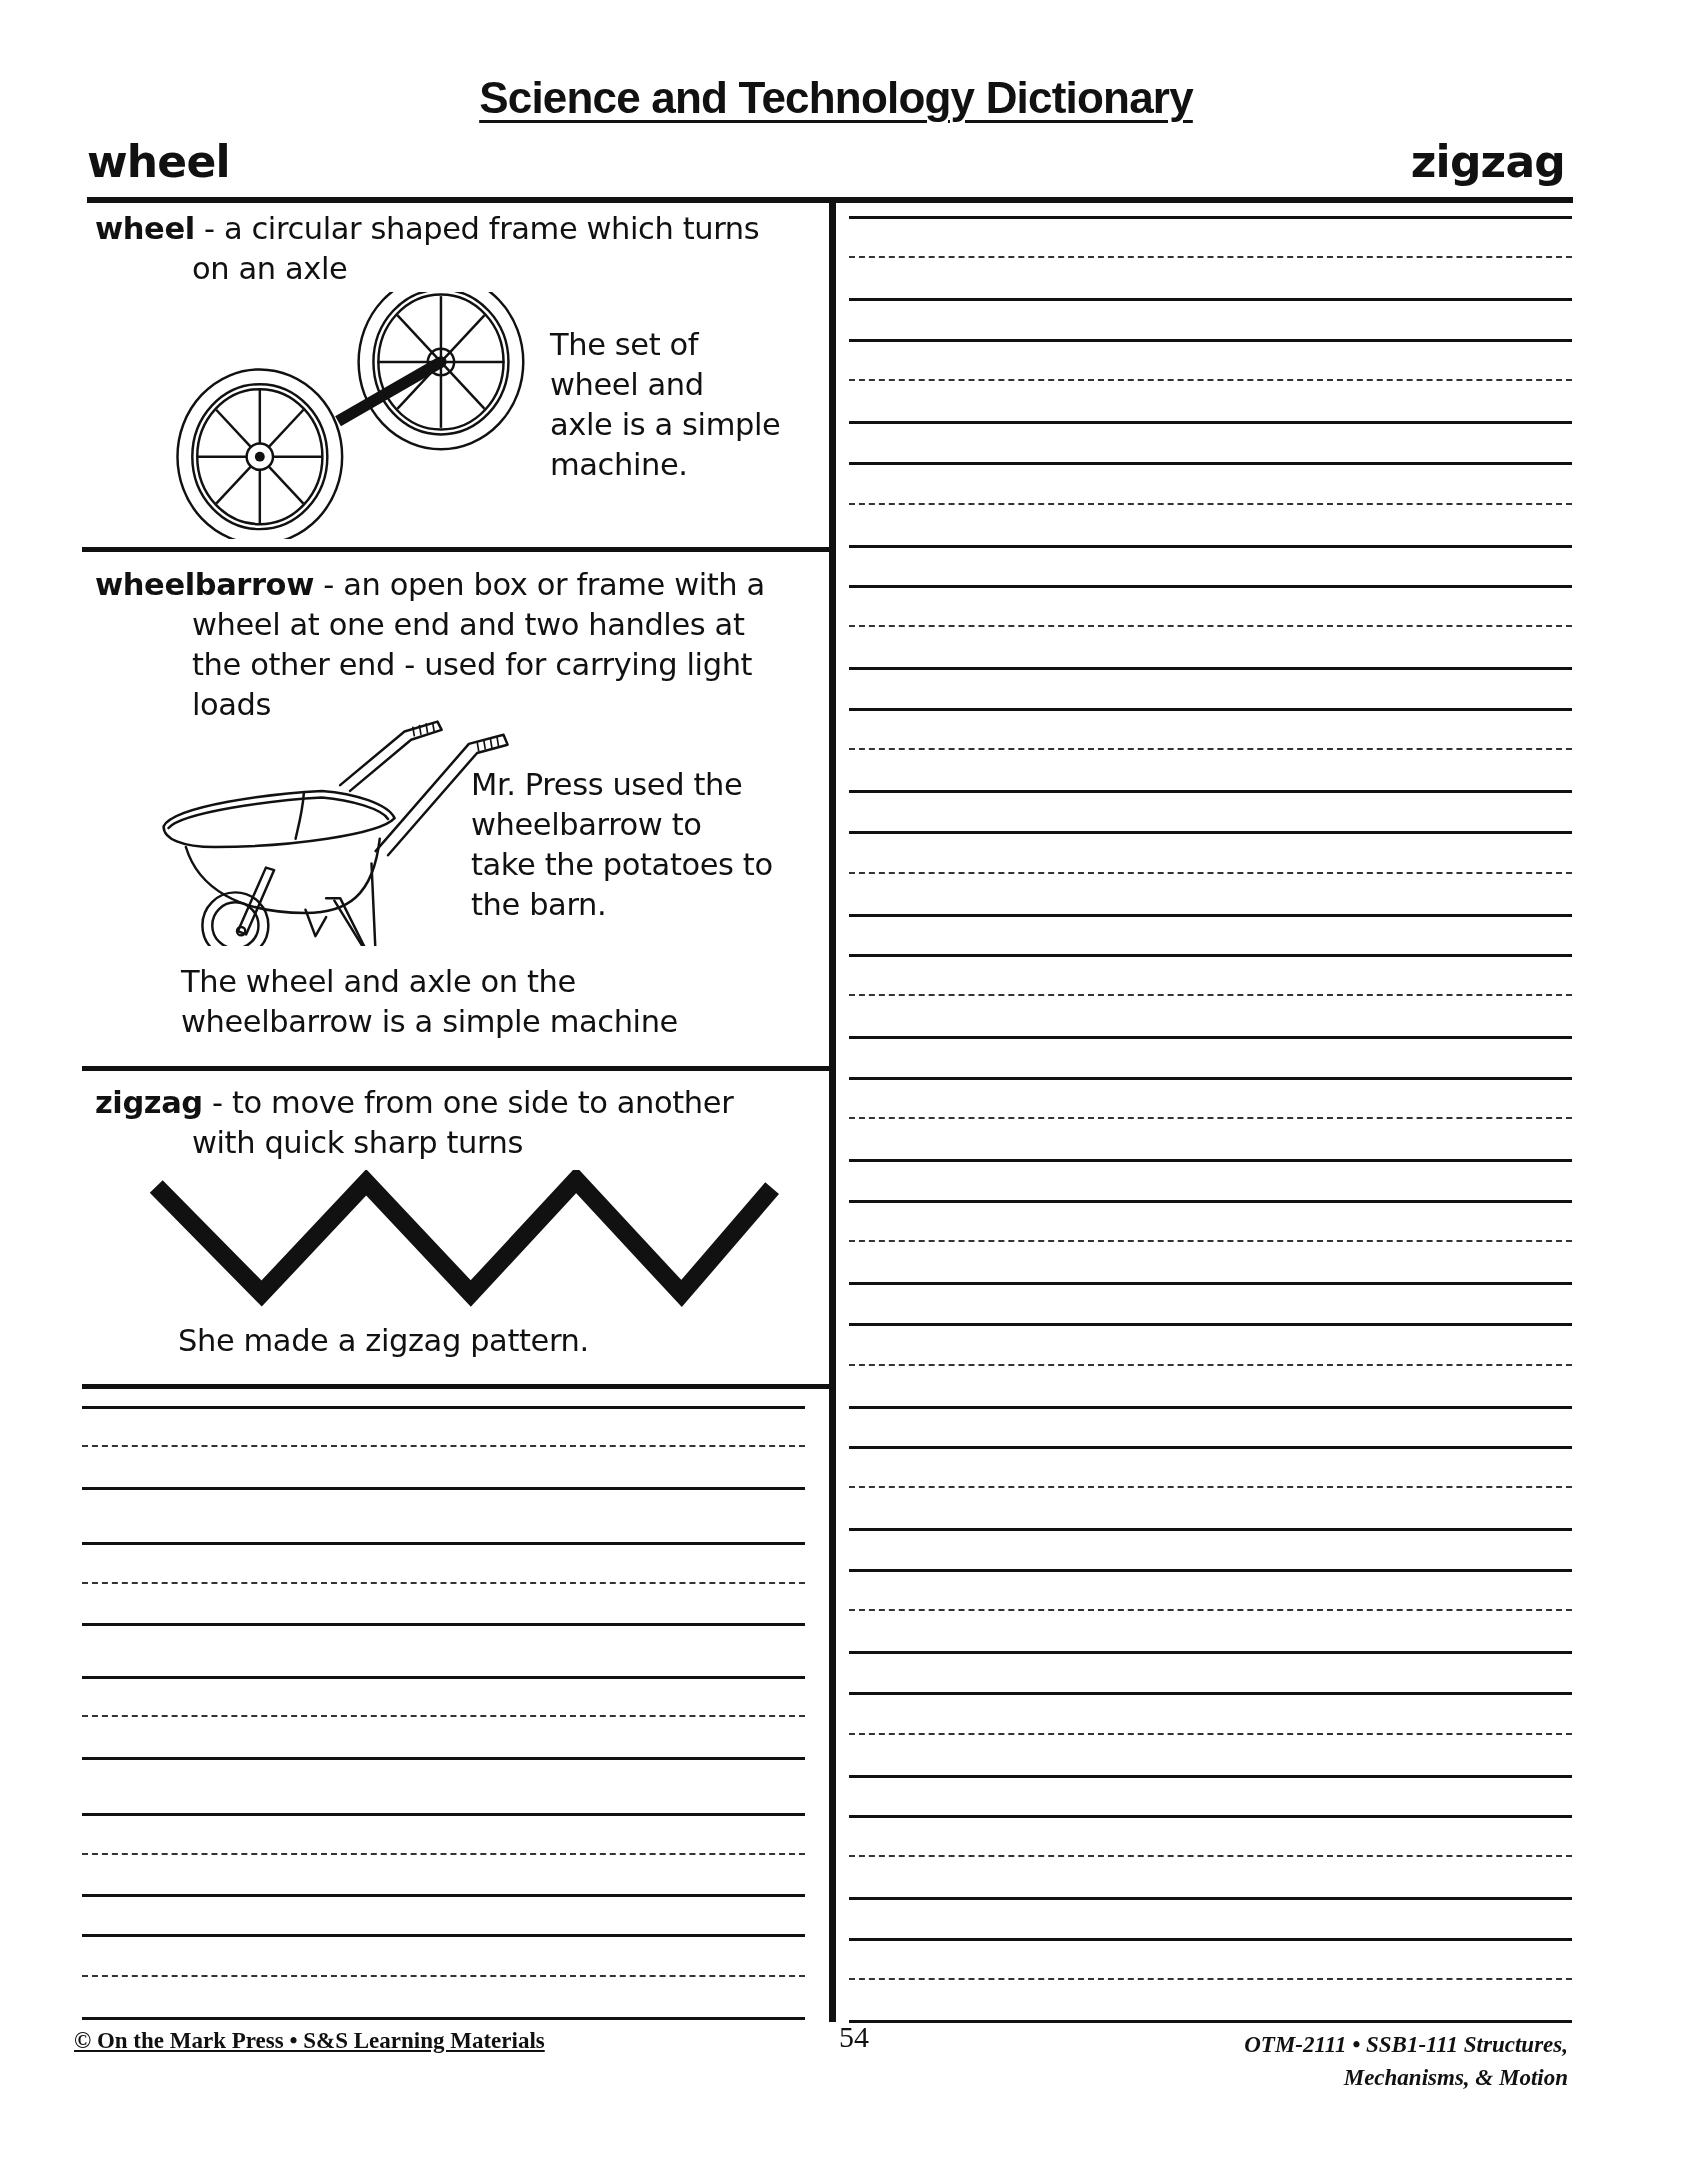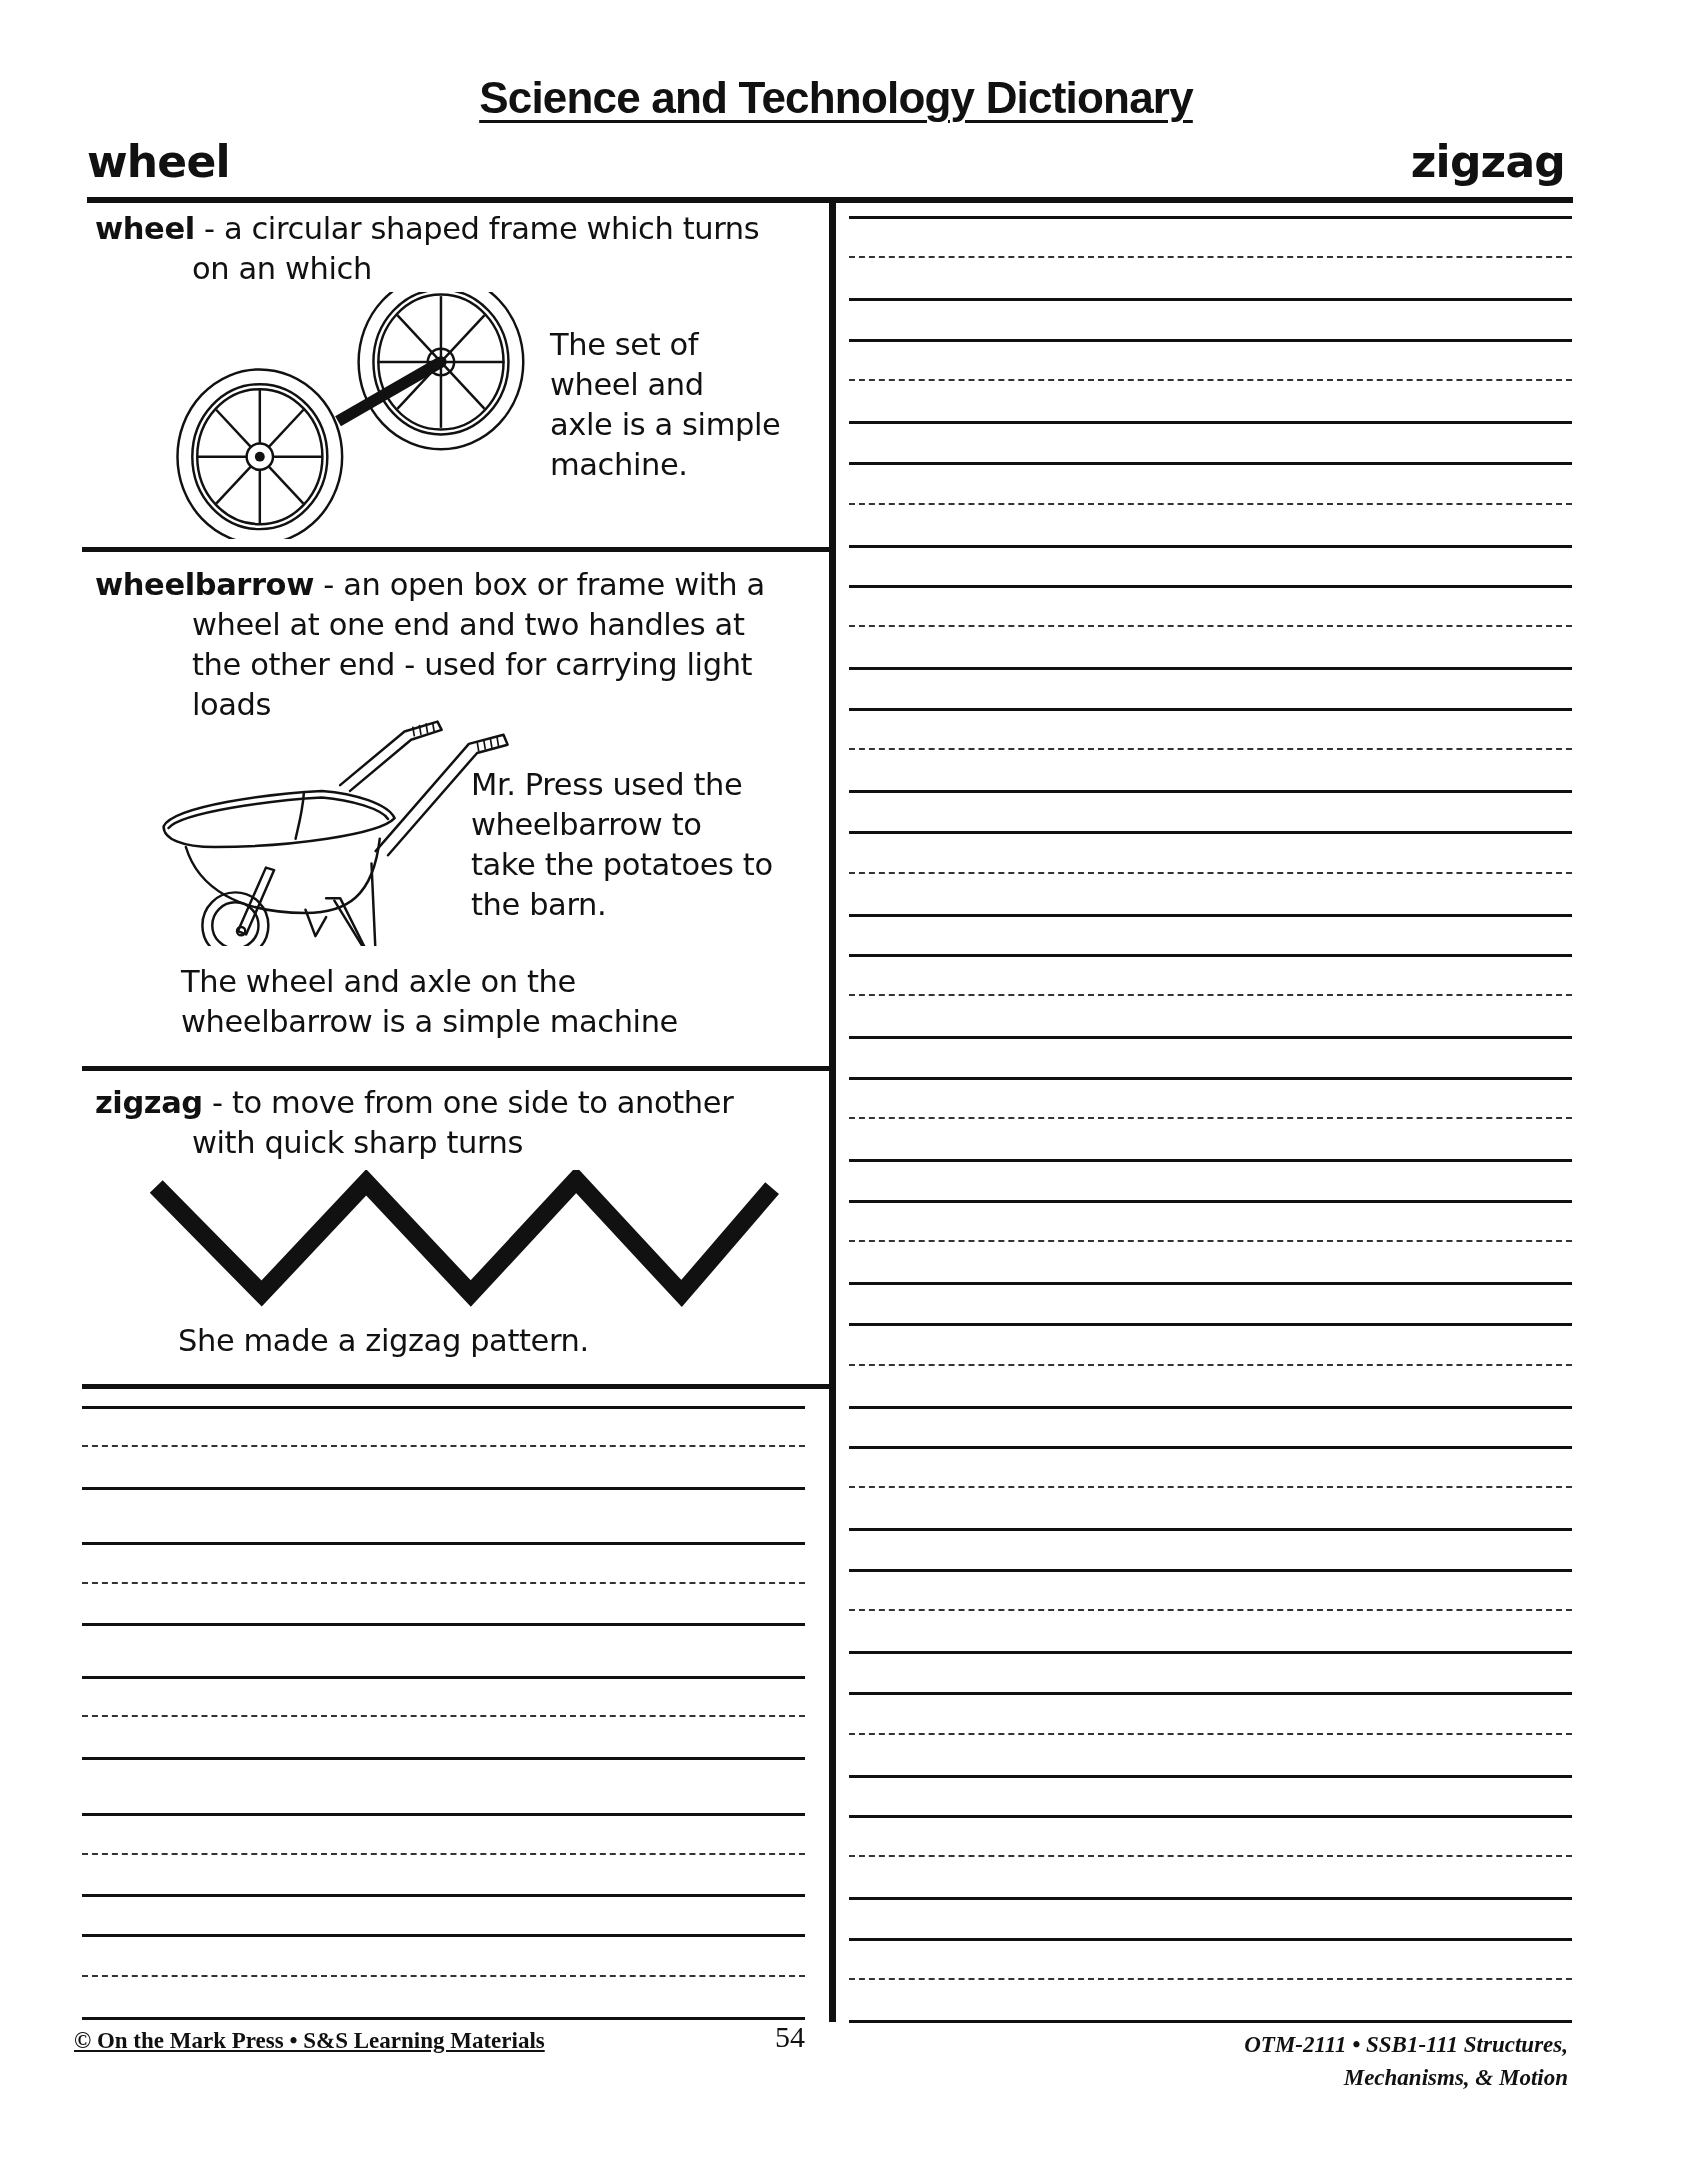--- a/index.html
+++ b/index.html
@@ -31,21 +31,21 @@
 <div class="abs title">
   <span>Science and Technology Dictionary</span>
 </div>
 <div class="abs guide left">wheel</div>
 <div class="abs guide right">zigzag</div>
 <div class="abs rule-top"></div>
 <div class="abs vdiv"></div>
 
 <div class="abs entry" style="top:209px;">
   <span class="term">wheel</span><span> - a circular shaped frame which turns</span>
-  <span class="indent">on an which</span>
+  <span class="indent">on an axle</span>
 </div>
 <svg class="abs" style="left:173px; top:292px;" width="363" height="247" viewBox="0 0 440 300">
   <g fill="none" stroke="#111" stroke-width="3">
 
     <ellipse cx="325" cy="85" rx="100" ry="106"></ellipse>
     <ellipse cx="325" cy="85" rx="82" ry="88"></ellipse>
     <ellipse cx="325" cy="85" rx="76" ry="82"></ellipse>
     <circle cx="325" cy="85" r="16"></circle>
     <line x1="325" y1="5" x2="325" y2="165"></line>
     <line x1="248" y1="85" x2="402" y2="85"></line>
@@ -203,18 +203,18 @@
     <div class="abs line-solid" style="top: 1775px; width: 723px;"></div>
     <div class="abs line-solid" style="top: 1815px; width: 723px;"></div>
     <div class="abs line-dash" style="top: 1855px; width: 723px;"></div>
     <div class="abs line-solid" style="top: 1897px; width: 723px;"></div>
     <div class="abs line-solid" style="top: 1938px; width: 723px;"></div>
     <div class="abs line-dash" style="top: 1978px; width: 723px;"></div>
     <div class="abs line-solid" style="top: 2020px; width: 723px;"></div>
   </div>
 
 <div class="abs footer" style="left:74px; top:2028px;text-decoration:underline;">© On the Mark Press • S&amp;S Learning Materials</div>
-<div class="abs pageno" style="left:775px; top:2020px;">54</div>
+<div class="abs pageno" style="left:839px; top:2020px;">54</div>
 <div class="abs footer" style="right:119px; top:2028px; text-align:right; line-height:33px;font-style:italic;">
   <div>OTM-2111 • SSB1-111 Structures,</div>
   <div>Mechanisms, &amp; Motion</div>
 </div>
 
 
 </body></html>

